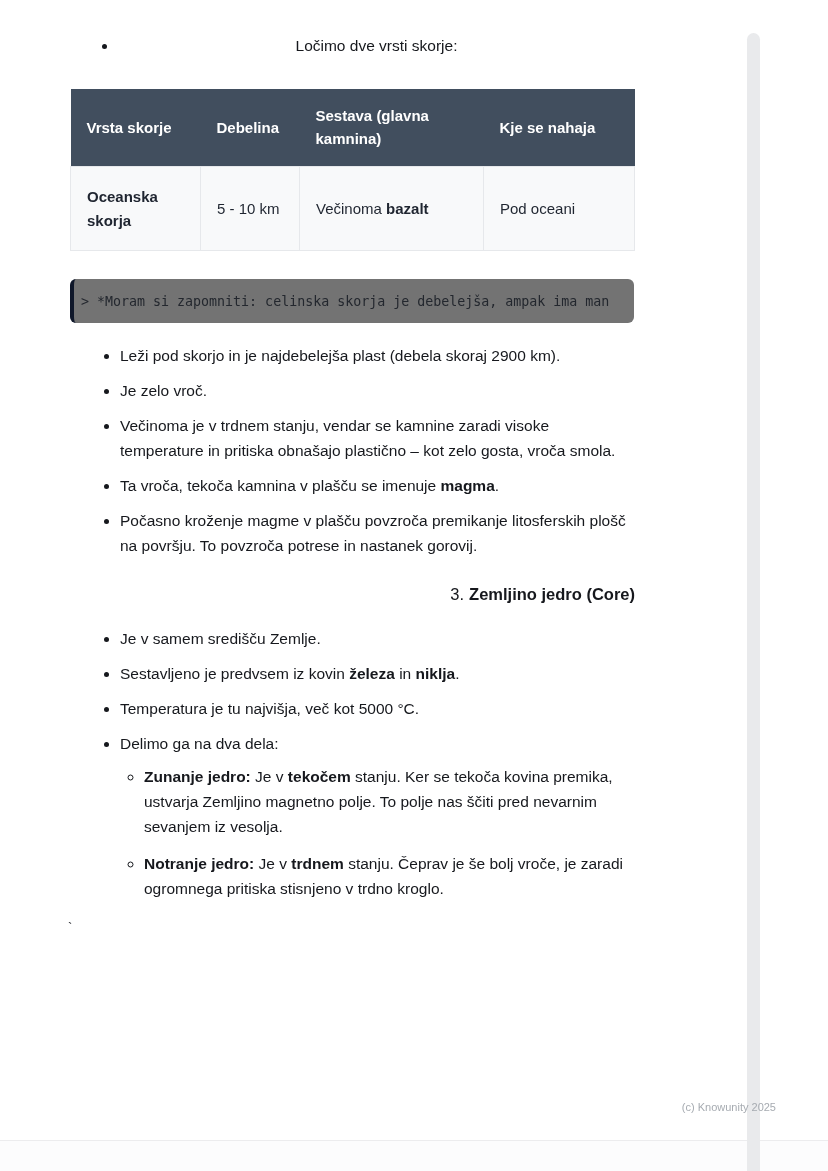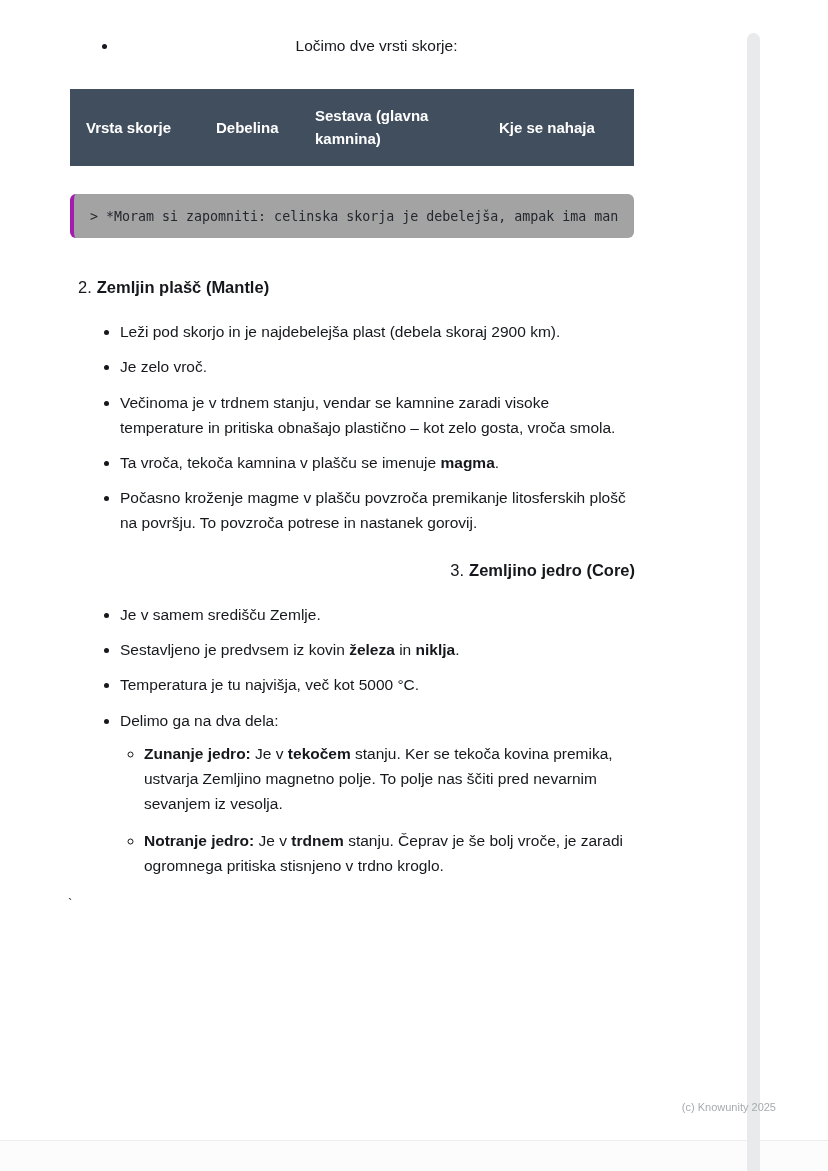--- a/index.html
+++ b/index.html
@@ -52,24 +52,24 @@
   table.crust-table td.cell-bold { font-weight: 700; }
   .col-type { width: 130px; }
   .col-thick { width: 99px; }
   .col-comp { width: 184px; }
   .col-loc  { width: 151px; }
 
   
   .note-quote {
     margin-top: 28px;
     width: 564px;
-    background: #a3a3a3;
-    border-left: 4px solid #a21caf;
+    background: #737373;
+    border-left: 4px solid #0f172a;
     border-radius: 6px;
-    padding: 13px 16px;
+    padding: 13px 7px;
     overflow: hidden;
   }
   .note-quote code {
     font-family: "DejaVu Sans Mono", "Liberation Mono", monospace;
     font-size: 13.3px;
     color: #23272e;
     white-space: nowrap;
   }
 
   
@@ -166,30 +166,33 @@
     </colgroup>
     <thead>
       <tr>
         <th>Vrsta skorje</th>
         <th>Debelina</th>
         <th>Sestava (glavna kamnina)</th>
         <th>Kje se nahaja</th>
       </tr>
     </thead>
     <tbody>
+      <tr class="alt">
+        <td class="cell-bold">Oceanska skorja</td>
+        <td>5 - 10 km</td>
+        <td><span>Večinoma </span><strong>bazalt</strong></td>
+        <td>Pod oceani</td>
+      </tr>
     </tbody>
   </table>
 
   <div class="note-quote">
     <code>&gt; *Moram si zapomniti: celinska skorja je debelejša, ampak ima man</code>
   </div>
 
-  <div class="section-heading">
-    <span class="num">2.</span><span class="ttl">Zemljin plašč (Mantle)</span>
-  </div>
 
   <ul class="sec-list">
     <li>Leži pod skorjo in je najdebelejša plast (debela skoraj 2900 km).</li>
     <li>Je zelo vroč.</li>
     <li>Večinoma je v trdnem stanju, vendar se kamnine zaradi visoke temperature in pritiska obnašajo plastično – kot zelo gosta, vroča smola.</li>
     <li><span>Ta vroča, tekoča kamnina v plašču se imenuje </span><strong>magma</strong><span>.</span></li>
     <li>Počasno kroženje magme v plašču povzroča premikanje litosferskih plošč na površju. To povzroča potrese in nastanek gorovij.</li>
   </ul>
 
   <div class="section-heading sec3">

